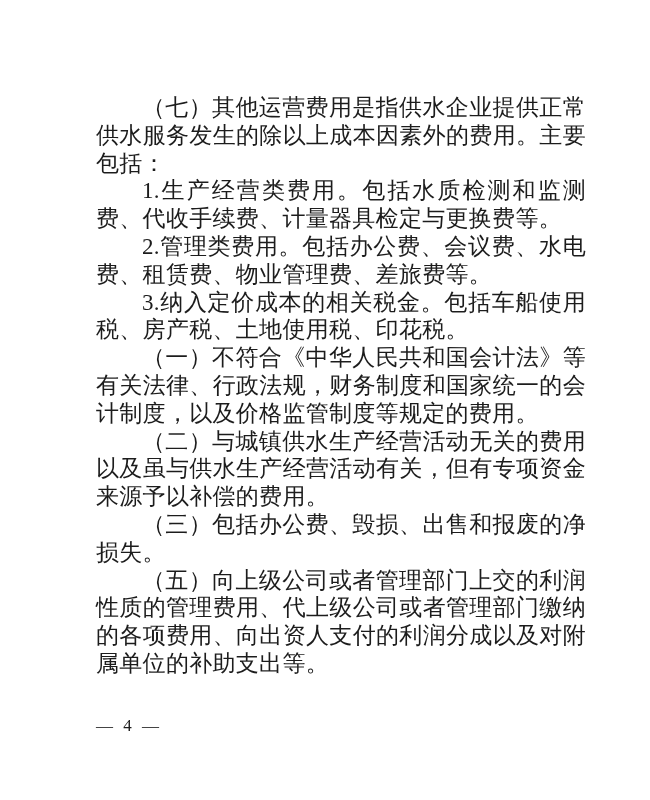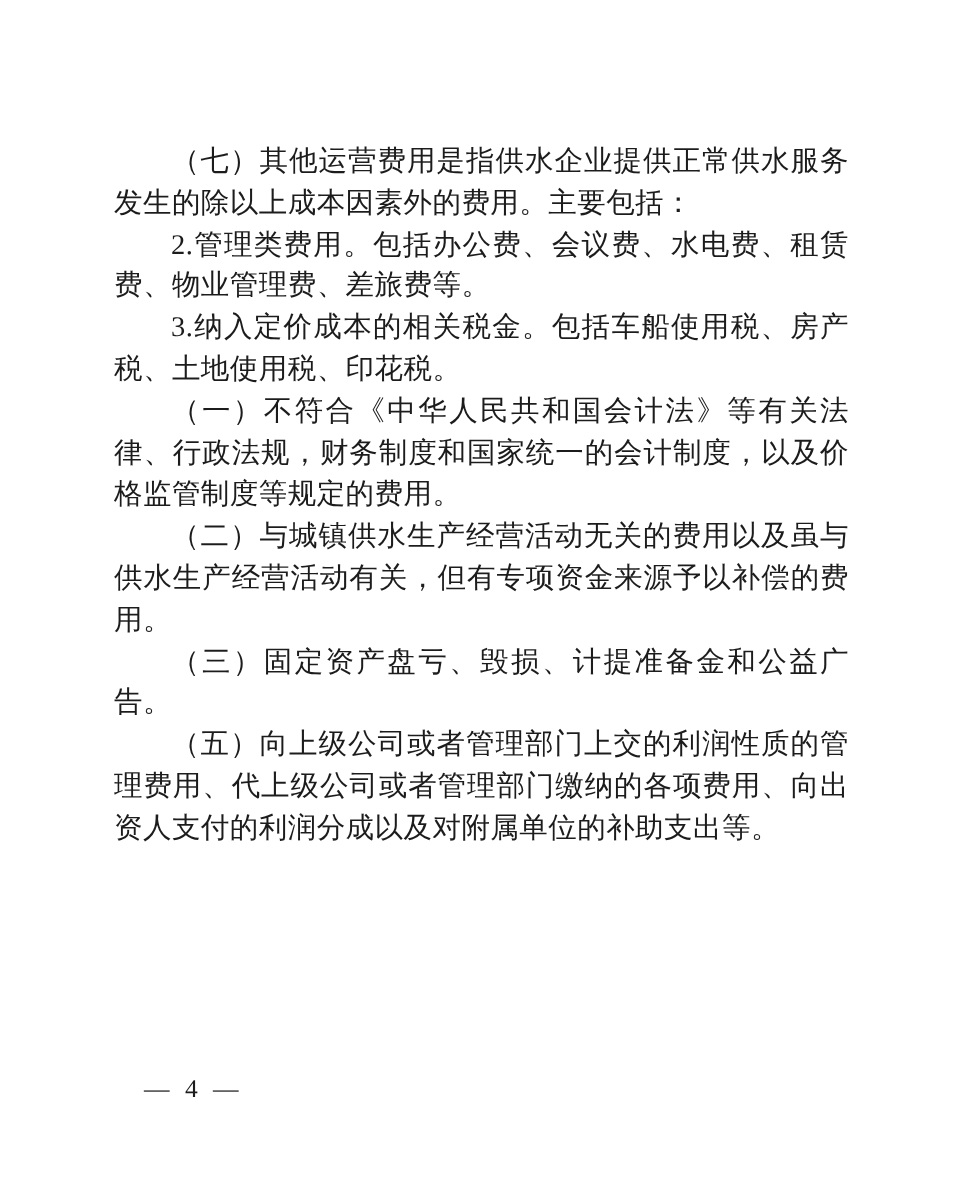--- a/index.html
+++ b/index.html
@@ -11,24 +11,24 @@
     position: relative;
     width: 650px;
     height: 800px;
     background: #ffffff;
     overflow: hidden;
     font-family: "Liberation Serif", "DejaVu Serif", serif;
     color: #1c1c1c;
   }
   .doc-body {
     position: absolute;
-    left: 76px;
+    left: 96px;
     top: 94px;
     width: 490px;
-    font-size: 19px;
+    font-size: 23px;
     line-height: 27.8px;
     text-align: justify;
     text-justify: inter-character;
     letter-spacing: 0.3px;
   }
   .para {
     margin: 0;
     text-indent: 2em;
   }
   .para b {
@@ -43,21 +43,22 @@
     letter-spacing: 3px;
     color: #1c1c1c;
   }
 </style>
 </head>
 <body>
 
 <div class="page">
   <div class="doc-body" id="doc-body">
       <p class="para">（七）其他运营费用是指供水企业提供正常供水服务发生的除以上成本因素外的费用。主要包括：</p>
+      <p class="para">1.生产经营类费用。包括水质检测和监测费、代收手续费、计量器具检定与更换费等。</p>
       <p class="para">2.管理类费用。包括办公费、会议费、水电费、租赁费、物业管理费、差旅费等。</p>
       <p class="para">3.纳入定价成本的相关税金。包括车船使用税、房产税、土地使用税、印花税。</p>
       <p class="para">（一）不符合《中华人民共和国会计法》等有关法律、行政法规，财务制度和国家统一的会计制度，以及价格监管制度等规定的费用。</p>
       <p class="para">（二）与城镇供水生产经营活动无关的费用以及虽与供水生产经营活动有关，但有专项资金来源予以补偿的费用。</p>
-      <p class="para">（三）固定资产盘亏、毁损、计提准备金和公益广告。</p>
+      <p class="para">（三）包括办公费、毁损、出售和报废的净损失。</p>
       <p class="para">（五）向上级公司或者管理部门上交的利润性质的管理费用、代上级公司或者管理部门缴纳的各项费用、向出资人支付的利润分成以及对附属单位的补助支出等。</p>
     </div>
   <div class="page-number">— 4 —</div>
 </div>
 
 </body></html>

